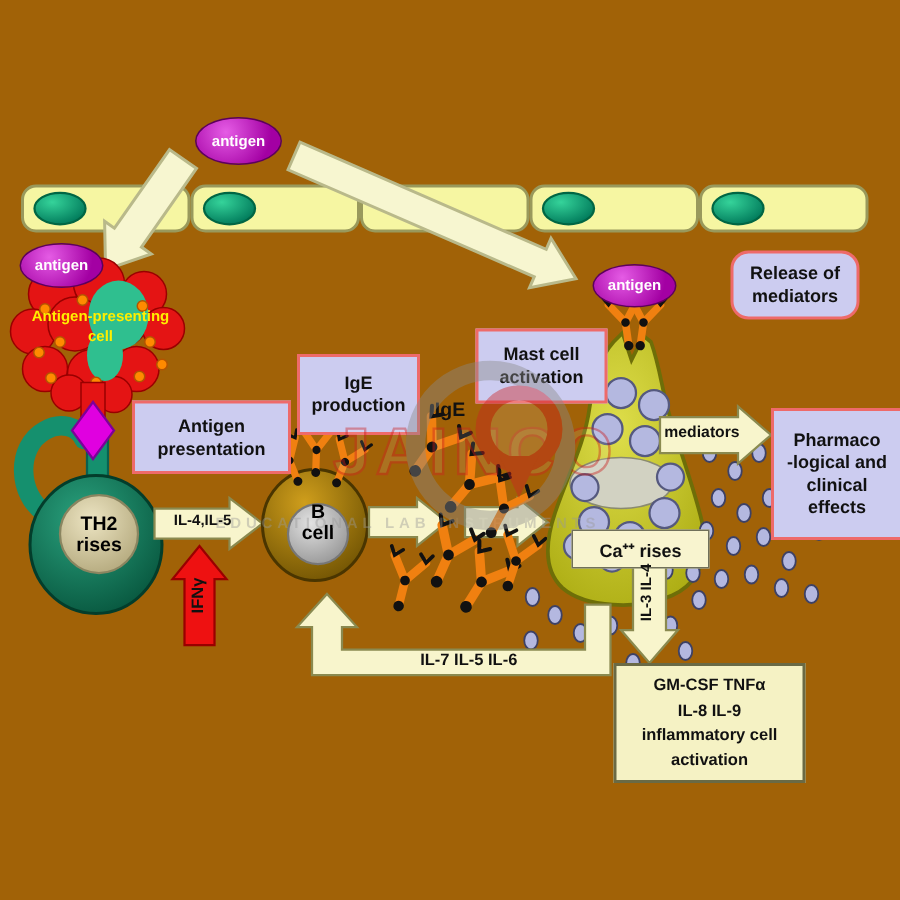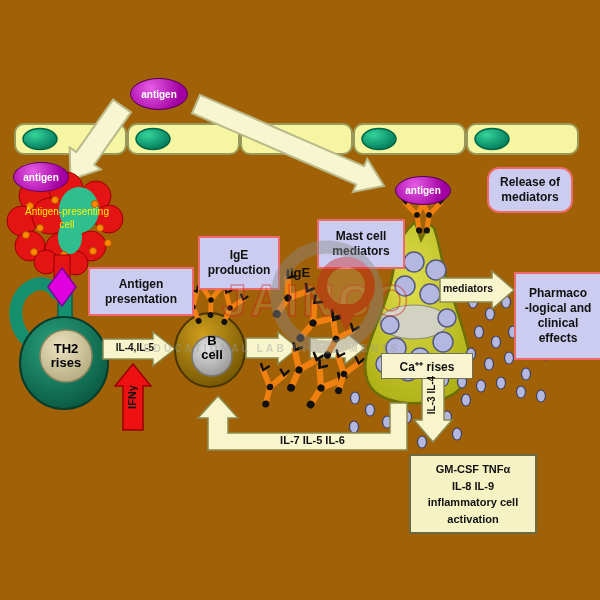--- a/index.html
+++ b/index.html
@@ -50,21 +50,21 @@
   }
   .tlabel{position:absolute;font-weight:bold;color:#111;text-align:center;z-index:3;}
   .vlabel{transform:rotate(-90deg);transform-origin:center;}
   .antigen{
     position:absolute;border-radius:50%;z-index:3;
     background:radial-gradient(circle at 35% 30%,#e55ce5,#a300a3 72%);
     border:1.5px solid #5c005c;color:#fff;font-weight:bold;font-size:10px;
     display:flex;align-items:center;justify-content:center;
   }
   .celltext{position:absolute;text-align:center;font-weight:bold;white-space:pre-line;color:#000;z-index:3;line-height:1.1;}
-  .apctext{position:absolute;text-align:center;font-weight:normal;white-space:pre-line;z-index:3;color:#ffee00;font-size:10px;line-height:1.25;}
+  .apctext{position:absolute;text-align:center;font-weight:bold;white-space:pre-line;z-index:3;color:#ffee00;font-size:10px;line-height:1.25;}
 </style>
 </head>
 <body>
 
 <div id="stage">
 
   <svg id="baseSvg" width="600" height="600" viewBox="0 0 600 600">
     <defs>
       <radialGradient id="nucG" cx="35%" cy="30%" r="75%">
         <stop offset="0%" stop-color="#35d39a"></stop>
@@ -279,28 +279,28 @@
   <div class="celltext" style="left:36px;top:342px;width:60px;font-size:13px;">TH2
 rises</div>
   <div class="celltext" style="left:184px;top:334px;width:56px;font-size:13px;">B
 cell</div>
 
   <div class="pbox" style="left:88px;top:267px;width:102px;height:45px;">Antigen
 presentation</div>
   <div class="pbox" style="left:198px;top:236px;width:78px;height:50px;">IgE
 production</div>
   <div class="pbox" style="left:317px;top:219px;width:84px;height:46px;">Mast cell
-mediators</div>
+activation</div>
   <div class="pbox" style="left:487px;top:167px;width:82px;height:42px;border-radius:12px;">Release of
 mediators</div>
   <div class="pbox" style="left:514px;top:272px;width:84px;height:84px;">Pharmaco
 -logical and
 clinical
 effects</div>
-  <div class="gmbox" style="left:409px;top:454px;width:124px;height:76px;">GM-CSF TNFα
+  <div class="gmbox" style="left:409px;top:442px;width:124px;height:76px;">GM-CSF TNFα
 IL-8 IL-9
 inflammatory cell
 activation</div>
 
   <div class="cream-label" style="left:381px;top:305px;width:90px;height:24px;margin-top:48px;">Ca⁺⁺ rises</div>
 
   <div class="tlabel" style="left:104px;top:342px;width:62px;font-size:10px;">IL-4,IL-5</div>
   <div class="tlabel vlabel" style="left:108px;top:390px;width:50px;height:14px;font-size:11px;">IFNγ</div>
   <div class="tlabel" style="left:283px;top:265px;width:34px;font-size:13px;">IgE</div>
   <div class="tlabel" style="left:442px;top:282px;width:52px;font-size:10.5px;">mediators</div>

